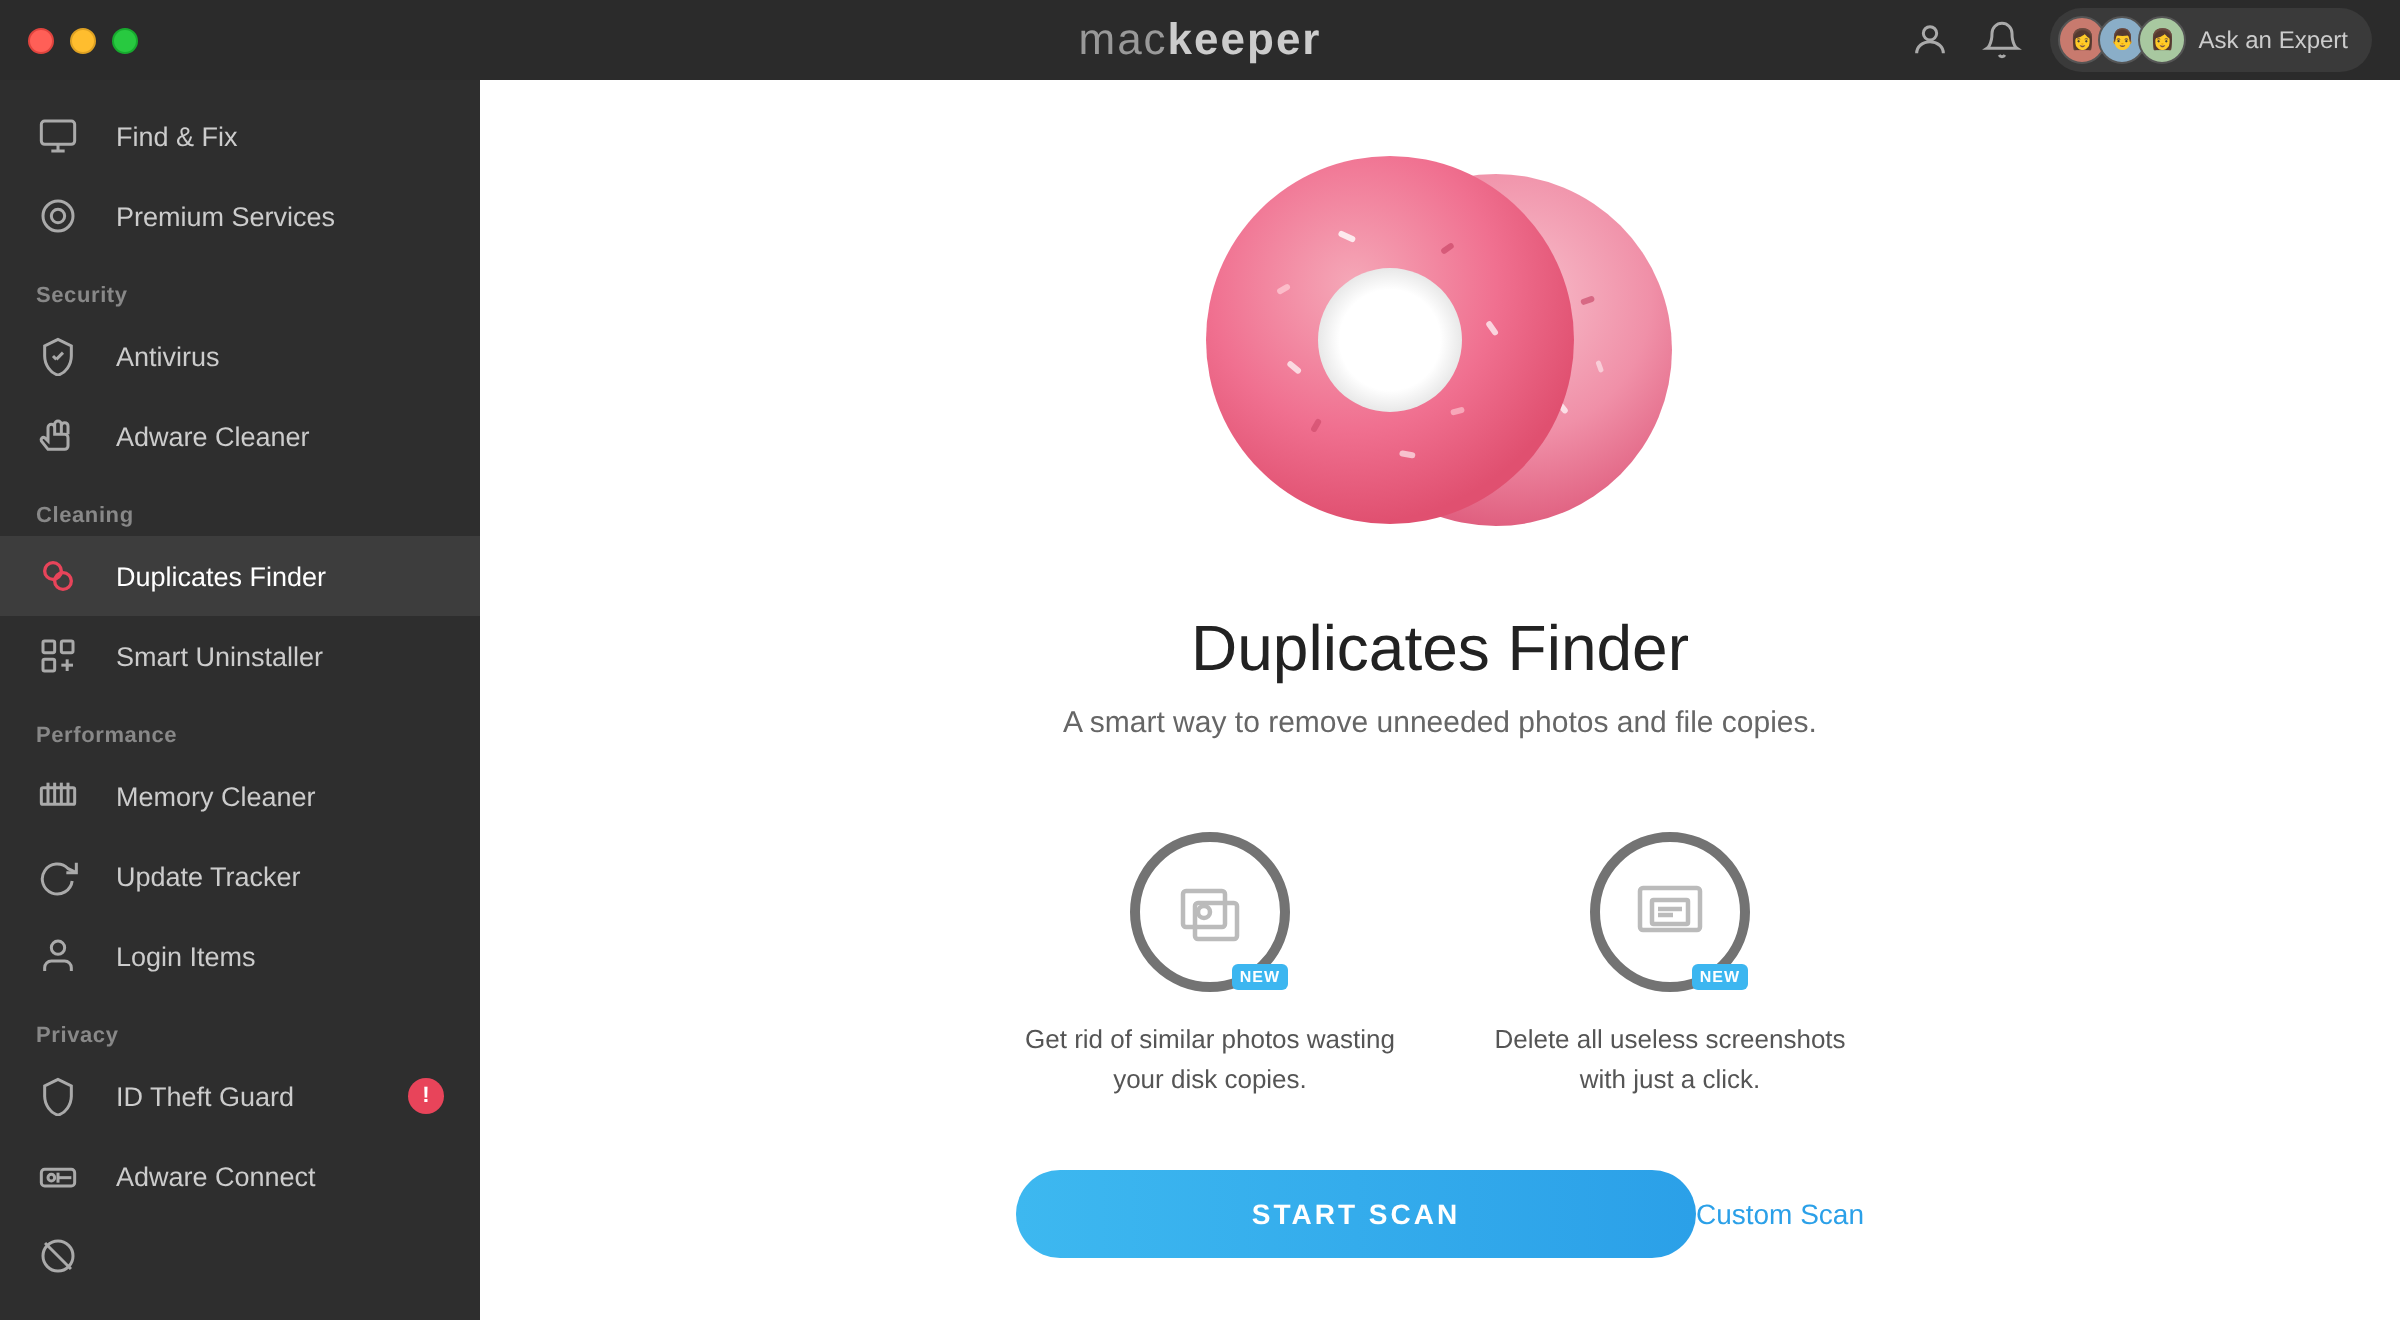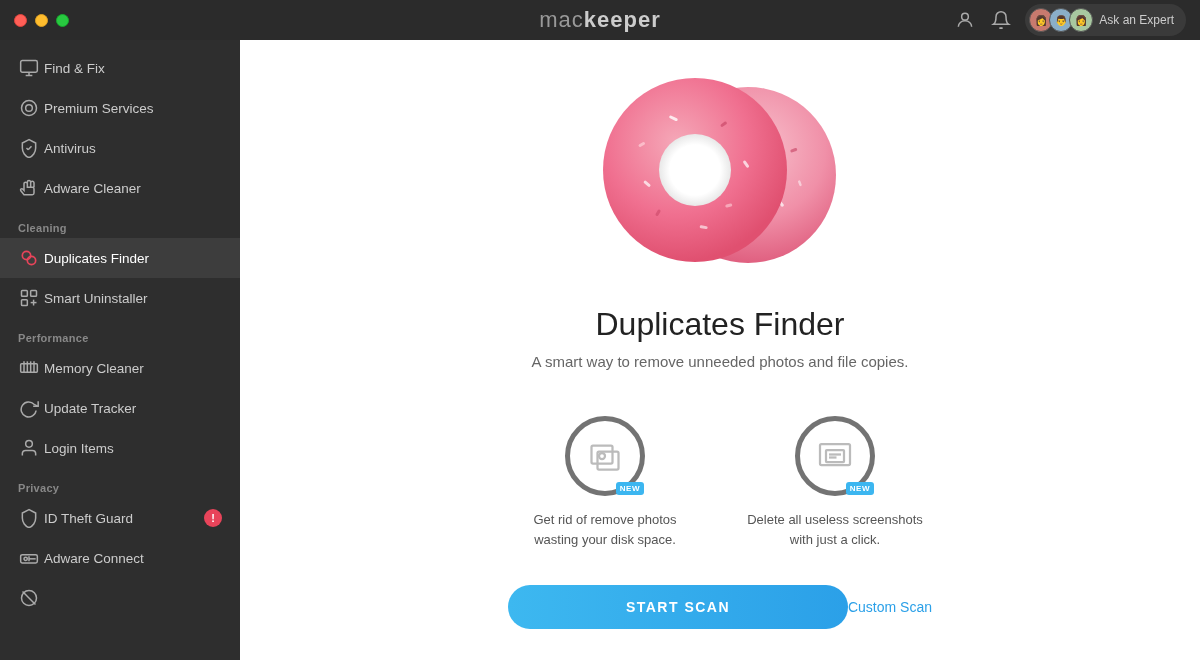--- a/index.html
+++ b/index.html
@@ -117,21 +117,21 @@
       background: #2e2e2e;
       flex-shrink: 0;
       overflow-y: auto;
       padding-bottom: 20px;
     }
     .sidebar::-webkit-scrollbar { width: 0; }
 
     .sidebar-item {
       display: flex;
       align-items: center;
-      gap: 4px;
+      gap: 18px;
       padding: 9px 18px;
       cursor: pointer;
       color: #ccc;
       font-size: 13.5px;
       border-radius: 0;
       transition: background 0.15s;
     }
     .sidebar-item.active {
       background: #3d3d3d;
       color: #fff;
@@ -343,20 +343,21 @@
     <div class="sidebar-item">
       <div class="item-icon">
         <svg viewBox="0 0 24 24" fill="none" stroke="currentColor" stroke-width="1.8">
           <circle cx="12" cy="12" r="9"></circle>
             <circle cx="12" cy="12" r="4"></circle>
         </svg>
       </div>
       <span>Premium Services</span>
     </div>
 
+    <div class="sidebar-section-label">Security</div>
     <div class="sidebar-item">
       <div class="item-icon">
         <svg viewBox="0 0 24 24" fill="none" stroke="currentColor" stroke-width="1.8">
           <path d="M12 2L4 6v6c0 5.25 3.5 10.15 8 11.5C16.5 22.15 20 17.25 20 12V6L12 2z"></path>
           <line x1="9" y1="12" x2="11" y2="14"></line>
             <line x1="11" y1="14" x2="15" y2="10"></line>
         </svg>
       </div>
       <span>Antivirus</span>
     </div>
@@ -517,21 +518,21 @@
 
       <div class="feature-item">
         <div class="feature-icon-wrap">
           <svg viewBox="0 0 24 24" fill="none" stroke="#bbb" stroke-width="1.5">
             <rect x="3" y="5" width="14" height="12" rx="1"></rect>
             <rect x="7" y="9" width="14" height="12" rx="1"></rect>
             <circle cx="10" cy="12" r="2"></circle>
           </svg>
           <div class="new-badge">NEW</div>
         </div>
-        <p class="feature-desc">Get rid of remove photos wasting your disk space.</p>
+        <p class="feature-desc">Get rid of similar photos wasting your disk copies.</p>
       </div>
 
       <div class="feature-item">
         <div class="feature-icon-wrap">
           <svg viewBox="0 0 24 24" fill="none" stroke="#bbb" stroke-width="1.5">
             <rect x="2" y="4" width="20" height="14" rx="1"></rect>
             <rect x="6" y="8" width="12" height="8" rx="0.5"></rect>
             <line x1="8" y1="11" x2="16" y2="11"></line>
             <line x1="8" y1="13" x2="13" y2="13"></line>
           </svg>

